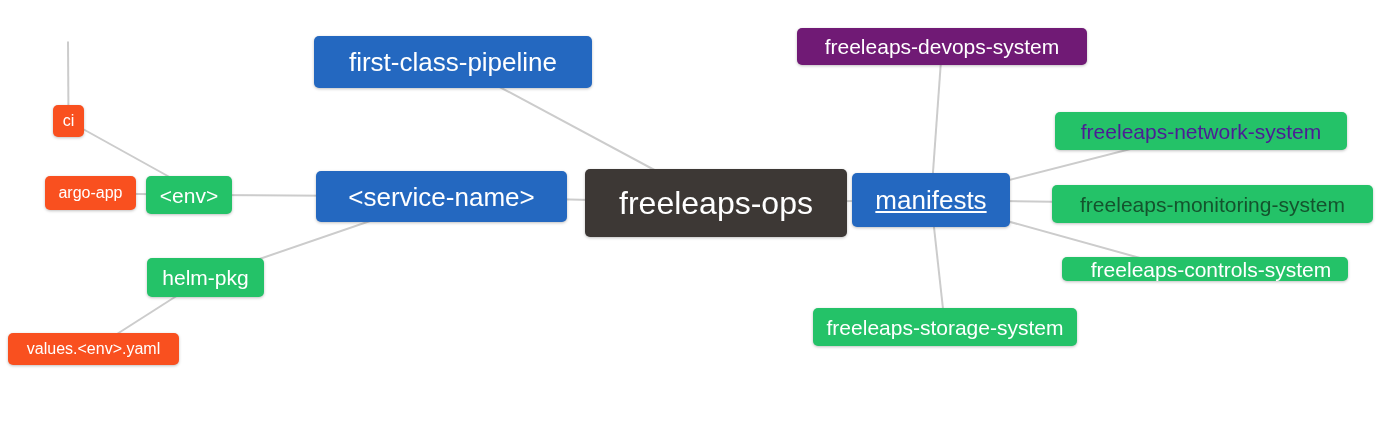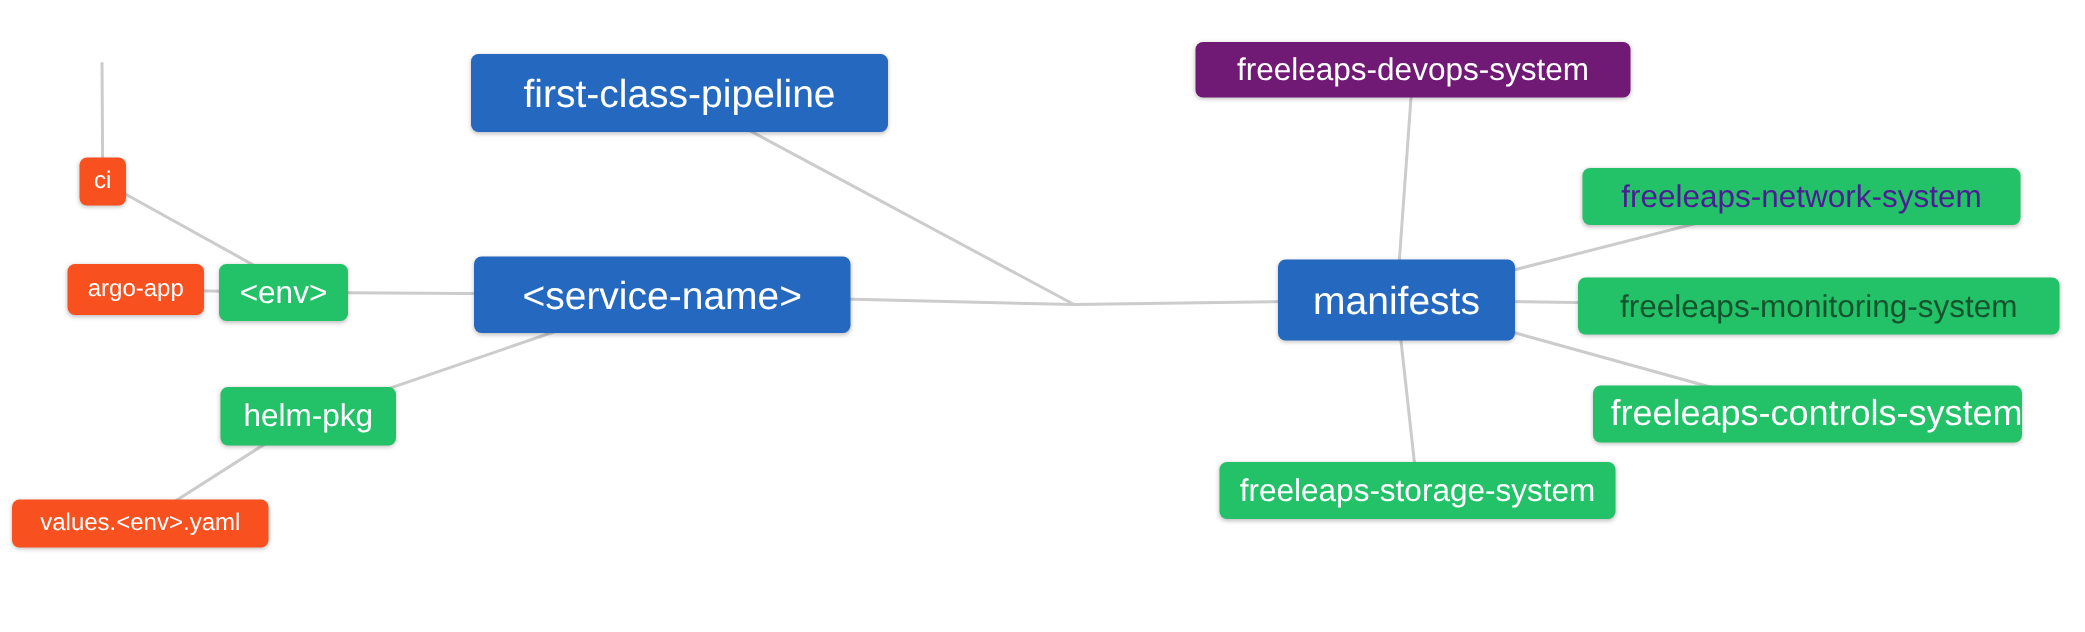--- a/index.html
+++ b/index.html
@@ -47,26 +47,27 @@
       <line x1="93.5" y1="349" x2="205.5" y2="277.5" stroke="#cccccc" stroke-width="2"></line>
       <line x1="441.5" y1="196.5" x2="716" y2="203" stroke="#cccccc" stroke-width="2"></line>
       <line x1="453" y1="62" x2="716" y2="203" stroke="#cccccc" stroke-width="2"></line>
       <line x1="931" y1="200" x2="716" y2="203" stroke="#cccccc" stroke-width="2"></line>
       <line x1="931" y1="200" x2="942" y2="46.5" stroke="#cccccc" stroke-width="2"></line>
       <line x1="931" y1="200" x2="1201" y2="131" stroke="#cccccc" stroke-width="2"></line>
       <line x1="931" y1="200" x2="1212.5" y2="204" stroke="#cccccc" stroke-width="2"></line>
       <line x1="931" y1="200" x2="1205" y2="276" stroke="#cccccc" stroke-width="2"></line>
       <line x1="931" y1="200" x2="945" y2="327" stroke="#cccccc" stroke-width="2"></line>
     </svg>
+<div class="node" style="left: 585px; top: 169px; width: 262px; height: 68px; font-size: 32px; background: rgb(61, 56, 53); color: rgb(255, 255, 255);">freeleaps-ops</div>
     <div class="node" style="left: 314px; top: 36px; width: 278px; height: 52px; font-size: 26px; background: rgb(36, 104, 192); color: rgb(255, 255, 255);">first-class-pipeline</div>
     <div class="node" style="left: 316px; top: 171px; width: 251px; height: 51px; font-size: 26px; background: rgb(36, 104, 192); color: rgb(255, 255, 255);">&lt;service-name&gt;</div>
-    <div class="node" style="left: 852px; top: 173px; width: 158px; height: 54px; font-size: 26px; background: rgb(36, 104, 192); color: rgb(255, 255, 255);">manifests</div>
+    <div class="node" style="left: 852px; top: 173px; width: 158px; height: 54px; font-size: 26px; background: rgb(36, 104, 192); color: rgb(255, 255, 255); text-decoration: underline;">manifests</div>
     <div class="node" style="left: 146px; top: 176px; width: 86px; height: 38px; font-size: 21px; background: rgb(36, 194, 104); color: rgb(255, 255, 255);">&lt;env&gt;</div>
     <div class="node" style="left: 147px; top: 258px; width: 117px; height: 39px; font-size: 21px; background: rgb(36, 194, 104); color: rgb(255, 255, 255);">helm-pkg</div>
     <div class="node" style="left: 797px; top: 28px; width: 290px; height: 37px; font-size: 21px; background: #701a75; color: rgb(255, 255, 255);">freeleaps-devops-system</div>
     <div class="node" style="left: 1055px; top: 112px; width: 292px; height: 38px; font-size: 21px; background: rgb(36, 194, 104); color: #4c1d95;">freeleaps-network-system</div>
     <div class="node" style="left: 1052px; top: 185px; width: 321px; height: 38px; font-size: 21px; background: rgb(36, 194, 104); color: #14532d;">freeleaps-monitoring-system</div>
-    <div class="node" style="left: 1062px; top: 257px; width: 286px; height: 38px; font-size: 24px; background: rgb(36, 194, 104); color: rgb(255, 255, 255); padding-left: 12px;">freeleaps-controls-system</div>
+    <div class="node" style="left: 1062px; top: 257px; width: 286px; height: 24px; font-size: 21px; background: rgb(36, 194, 104); color: rgb(255, 255, 255); padding-left: 12px;">freeleaps-controls-system</div>
     <div class="node" style="left: 813px; top: 308px; width: 264px; height: 38px; font-size: 21px; background: rgb(36, 194, 104); color: rgb(255, 255, 255);">freeleaps-storage-system</div>
     <div class="node" style="left: 53px; top: 105px; width: 31px; height: 32px; font-size: 16px; background: rgb(249, 80, 31); color: rgb(255, 255, 255);">ci</div>
     <div class="node" style="left: 31px; top: 176px; width: 91px; height: 34px; font-size: 16px; background: rgb(249, 80, 31); color: rgb(255, 255, 255); margin-left: 14px;">argo-app</div>
     <div class="node" style="left: 8px; top: 333px; width: 171px; height: 32px; font-size: 16px; background: rgb(249, 80, 31); color: rgb(255, 255, 255);">values.&lt;env&gt;.yaml</div>
   </div>
 
 </body></html>

